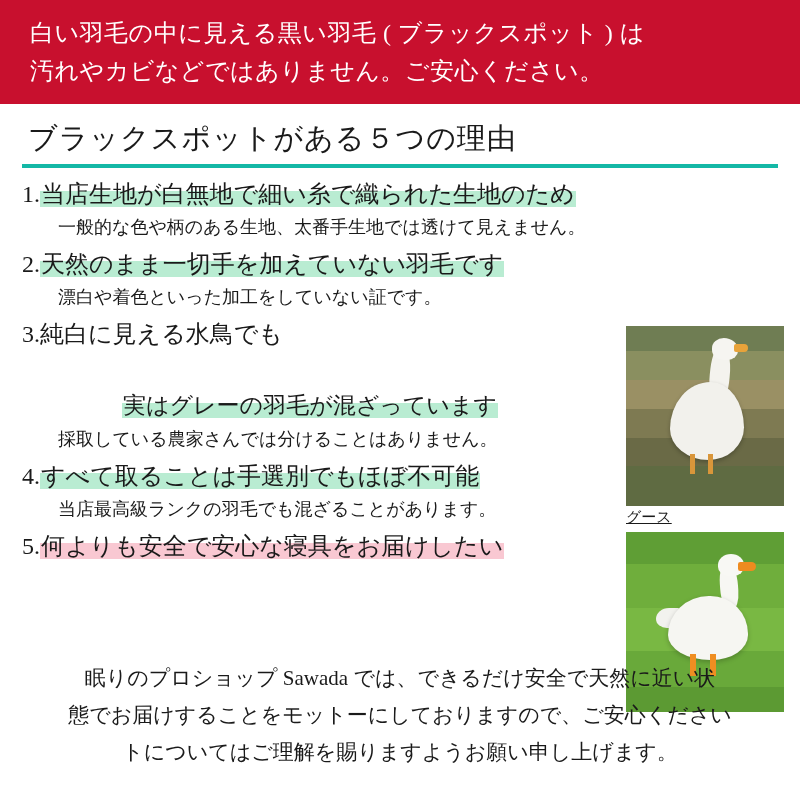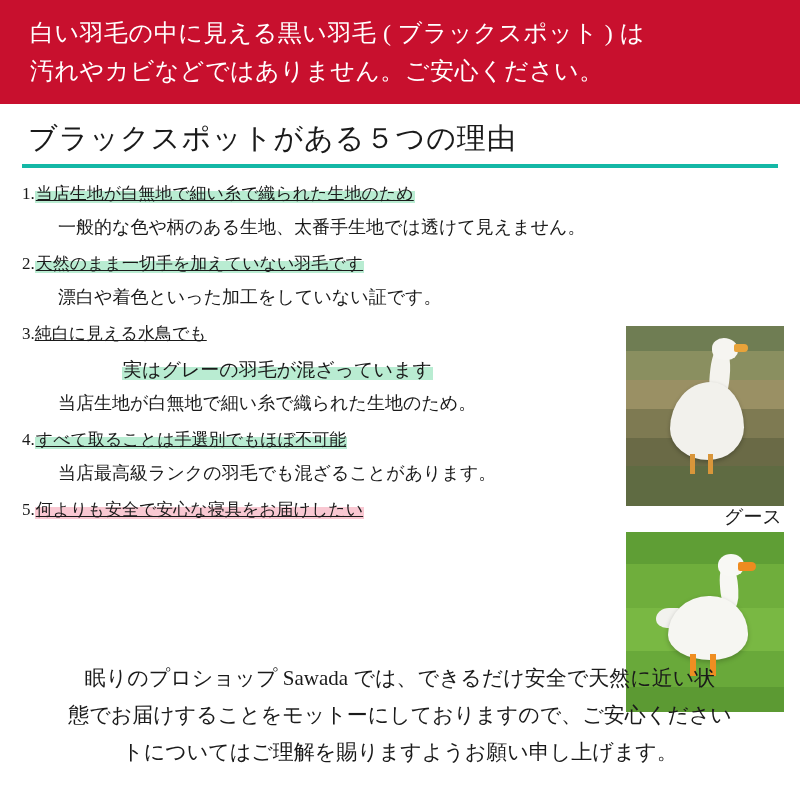--- a/index.html
+++ b/index.html
@@ -56,25 +56,24 @@
 
   .reasons {
     position: relative;
   }
 
   .reason {
     margin-bottom: 2px;
   }
 
   .reason-main {
-    font-size: 17px;
+    font-size: 24px;
     line-height: 36px;
     white-space: nowrap;
     display: block;
-    text-decoration: underline;
   }
   .reason-main .num {
     display: inline-block;
   }
   .hl-green {
     background: linear-gradient(to top, #b9ecd2 62%, rgba(185,236,210,0) 62%);
     padding: 0 1px;
   }
   .hl-pink {
     background: linear-gradient(to top, #f9c8d2 62%, rgba(249,200,210,0) 62%);
@@ -82,49 +81,51 @@
   }
   .reason-sub {
     font-size: 18px;
     line-height: 30px;
     padding-left: 36px;
     white-space: nowrap;
     display: block;
     margin-bottom: 4px;
   }
   .reason-main-2 {
-    font-size: 19px;
+    font-size: 23px;
     line-height: 36px;
     white-space: nowrap;
     display: block;
     padding-left: 100px;
+    margin-top: 36px;
   }
 
   
   .photos {
     position: absolute;
     right: 16px;
     top: 222px;
     width: 158px;
   }
   .photo-block {
     margin-bottom: 4px;
   }
   .photo {
     width: 158px;
     height: 180px;
     position: relative;
     overflow: hidden;
     display: block;
   }
   .photo-caption {
-    font-size: 19px;
+    font-size: 15px;
     line-height: 22px;
-    text-align: right;
+    text-align: left;
     padding-right: 2px;
+    text-decoration: underline;
   }
 
   
   .photo-goose {
     background:
       linear-gradient(to bottom,
         #6f7d53 0%, #6f7d53 14%,
         #8a8f60 14%, #8a8f60 30%,
         #9a9064 30%, #9a9064 46%,
         #7e7a52 46%, #7e7a52 62%,
@@ -315,21 +316,21 @@
         <div class="reason-sub">漂白や着色といった加工をしていない証です。</div>
       </div>
 
       <div class="reason">
         <div class="reason-main">
           <span class="num">3.</span><span>純白に見える水鳥でも</span>
         </div>
         <div class="reason-main-2">
           <span class="hl-green">実はグレーの羽毛が混ざっています</span>
         </div>
-        <div class="reason-sub">当店生地が白無地で細い糸で織られた生地のため。</div>
+        <div class="reason-sub">採取している農家さんでは分けることはありません。</div>
       </div>
 
       <div class="reason">
         <div class="reason-main">
           <span class="num">4.</span><span class="hl-green">すべて取ることは手選別でもほぼ不可能</span>
         </div>
         <div class="reason-sub">当店最高級ランクの羽毛でも混ざることがあります。</div>
       </div>
 
       <div class="reason">

